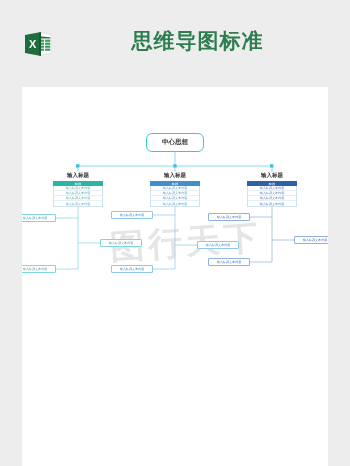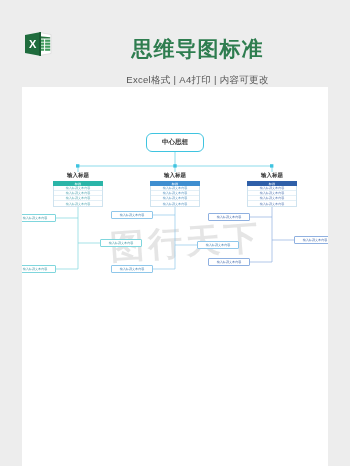--- a/index.html
+++ b/index.html
@@ -20,21 +20,21 @@
   .xls-icon{
     position:absolute;left:22px;top:28px;
     width:32px;height:32px;
   }
   .title-block{
     position:absolute;left:60px;top:24px;width:275px;
     text-align:center;
   }
   .main-title{
     font-size:21px;font-weight:bold;color:#2e7d4f;
-    letter-spacing:1px;line-height:26px;margin:12px;
+    letter-spacing:1px;line-height:26px;margin:4px;
     white-space:nowrap;
   }
   .sub-title{
     font-size:9.5px;color:#555;margin:4px 0 0 0;
     letter-spacing:.3px;white-space:nowrap;
   }
 
   
   .canvas{
     position:absolute;left:22px;top:87px;
@@ -149,21 +149,20 @@
         <rect x="23.1" y="20.6" width="5.1" height="2.2"></rect>
       </g>
       <path d="M3 7 L19 4 L19 28 L3 25 Z" fill="#1f6c3d"></path>
       <path d="M19 4 L19 28 L17 27.6 L17 4.4 Z" fill="#185a32"></path>
       <text x="10.6" y="20.4" font-family="'Liberation Sans',sans-serif" font-size="11" font-weight="bold" fill="#ffffff" text-anchor="middle">X</text>
     </svg>
   </span>
 
   <div class="title-block">
     <div class="main-title">思维导图标准</div>
-    <div class="sub-title">Excel格式 | A4打印 | 内容可更改</div>
   </div>
 </div>
 
 <div class="canvas">
 
   <div class="watermark">图行天下</div>
 
   <div class="map">
 
     <svg class="svg-lines" viewBox="0 0 306 379">

